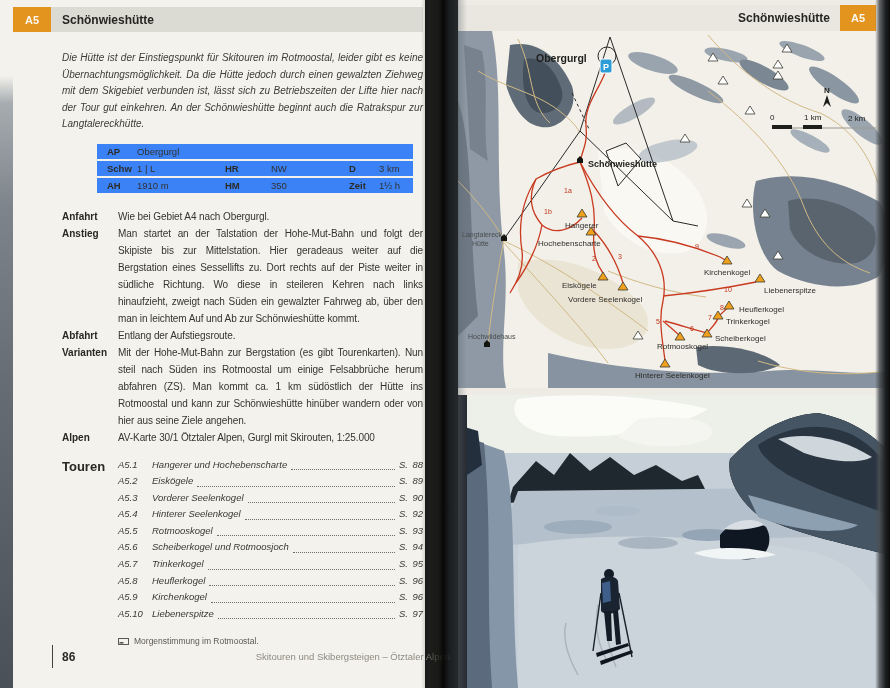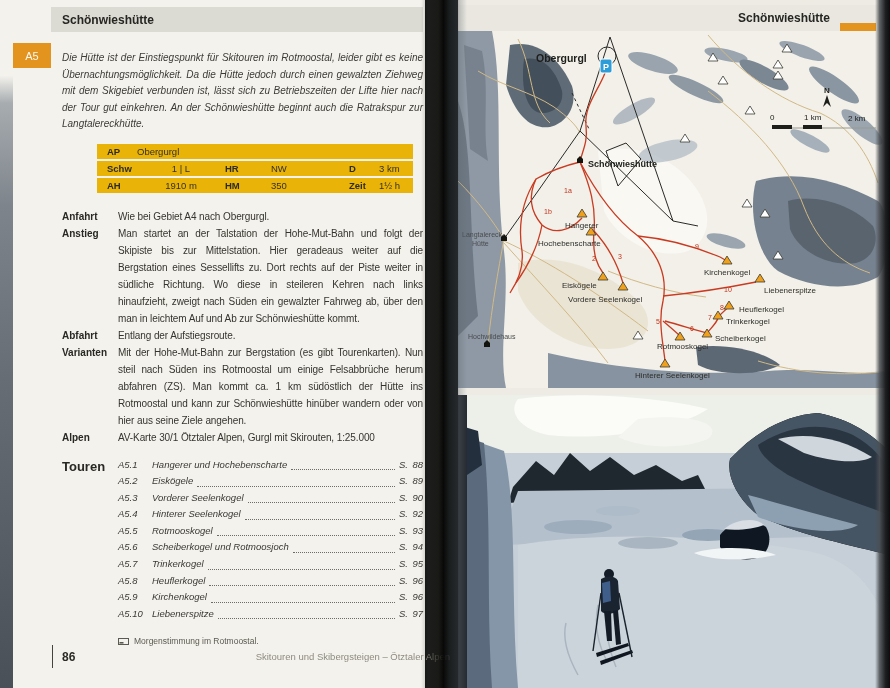--- a/index.html
+++ b/index.html
@@ -9,39 +9,39 @@
   .page-left{position:absolute;left:0;top:0;width:425px;height:688px;background:#f4f2ec;z-index:1;}
   .page-right{position:absolute;left:458px;top:0;width:432px;height:688px;background:#eeebe4;z-index:1;}
   .left-edge{position:absolute;left:0;top:0;width:13px;height:688px;z-index:4;
     background:linear-gradient(180deg,#f3f2ec 0%,#f3f2ec 11%,#a7acb0 15%,#7d848b 30%,#666d75 55%,#575d64 80%,#4a5057 100%);}
   .spine{position:absolute;left:421px;top:0;width:46px;height:688px;z-index:5;pointer-events:none;
     background:linear-gradient(90deg,rgba(60,58,50,0) 0%,rgba(60,58,50,.28) 16%,rgba(28,27,23,.78) 38%,rgba(8,8,7,.95) 49%,rgba(30,33,34,.8) 62%,rgba(95,104,110,.30) 84%,rgba(95,104,110,0) 100%);}
   .right-edge{position:absolute;left:875px;top:0;width:15px;height:688px;z-index:6;
     background:linear-gradient(90deg,rgba(90,95,99,0) 0%,rgba(74,78,82,.85) 30%,#1d1f21 70%,#0b0c0d 100%);}
   
   .lp-header{position:absolute;left:13px;top:7px;width:410px;height:25px;display:flex;}
-  .tab{width:38px;height:25px;background:#e2941e;color:#fdf8ef;font-weight:normal;font-size:11px;
-       display:flex;align-items:center;justify-content:center;margin-top:36px;}
+  .tab{width:38px;height:25px;background:#e2941e;color:#fdf8ef;font-weight:bold;font-size:11px;
+       display:flex;align-items:center;justify-content:center;}
   .lp-bar{flex:1;background:#dcdbd3;display:flex;align-items:center;}
   .lp-bar span{padding-left:11px;font-weight:bold;font-size:12px;color:#262622;}
   
   .rp-header{position:absolute;left:0;top:5px;width:432px;height:26px;background:#e9e7e0;
        display:flex;align-items:center;justify-content:flex-end;padding-right:14px;box-sizing:border-box;}
   .rp-header .title{font-weight:bold;font-size:12px;color:#262622;margin-right:10px;}
   .rp-header .tab{height:26px;width:36px;}
   
   .content{position:absolute;left:62px;top:50px;width:361px;color:#32312c;}
   .page-title{font-size:15px;font-weight:bold;color:#29292.5;}
   .page-title{color:#292925;margin-bottom:15px;}
   .page-title .elev{font-weight:normal;color:#8f8f88;}
   .intro{font-style:italic;font-size:10px;line-height:16.5px;text-align:justify;color:#3c3b35;margin-bottom:11px;}
   .info-table{margin-left:35px;width:316px;margin-bottom:15px;font-size:9.5px;}
-  .info-row{background:#eab308;height:15px;display:flex;align-items:center;margin-bottom:2px;padding-left:10px;box-sizing:border-box;}
+  .info-row{background:#3b82f6;height:15px;display:flex;align-items:center;margin-bottom:2px;padding-left:10px;box-sizing:border-box;}
   .info-row b{font-weight:bold;color:#2c2c27;}
-  .c-l1{width:30px;} .c-v1{width:88px;text-align:center;} .c-l2{width:46px;} .c-v2{width:78px;} .c-l3{width:30px;} .c-v3{flex:1;}
+  .c-l1{width:30px;} .c-v1{width:88px;} .c-l2{width:46px;} .c-v2{width:78px;} .c-l3{width:30px;} .c-v3{flex:1;}
   .sections{}
   .section{display:flex;margin:0;}
   .sec-label{width:56px;font-weight:bold;font-size:10px;line-height:17px;color:#28282 4;flex:none;color:#282824;}
   .sec-text{width:305px;font-size:10px;line-height:17px;text-align:justify;letter-spacing:-0.1px;color:#35342e;}
   
   .touren{display:flex;margin-top:13px;}
   .touren-label{width:56px;font-weight:bold;font-size:13px;line-height:16.6px;color:#282824;flex:none;}
   .touren-rows{width:305px;font-style:italic;font-size:9.5px;color:#3a3933;}
   .trow{display:flex;height:16.6px;}
   .tnum{width:34px;flex:none;padding-bottom:2px;}

